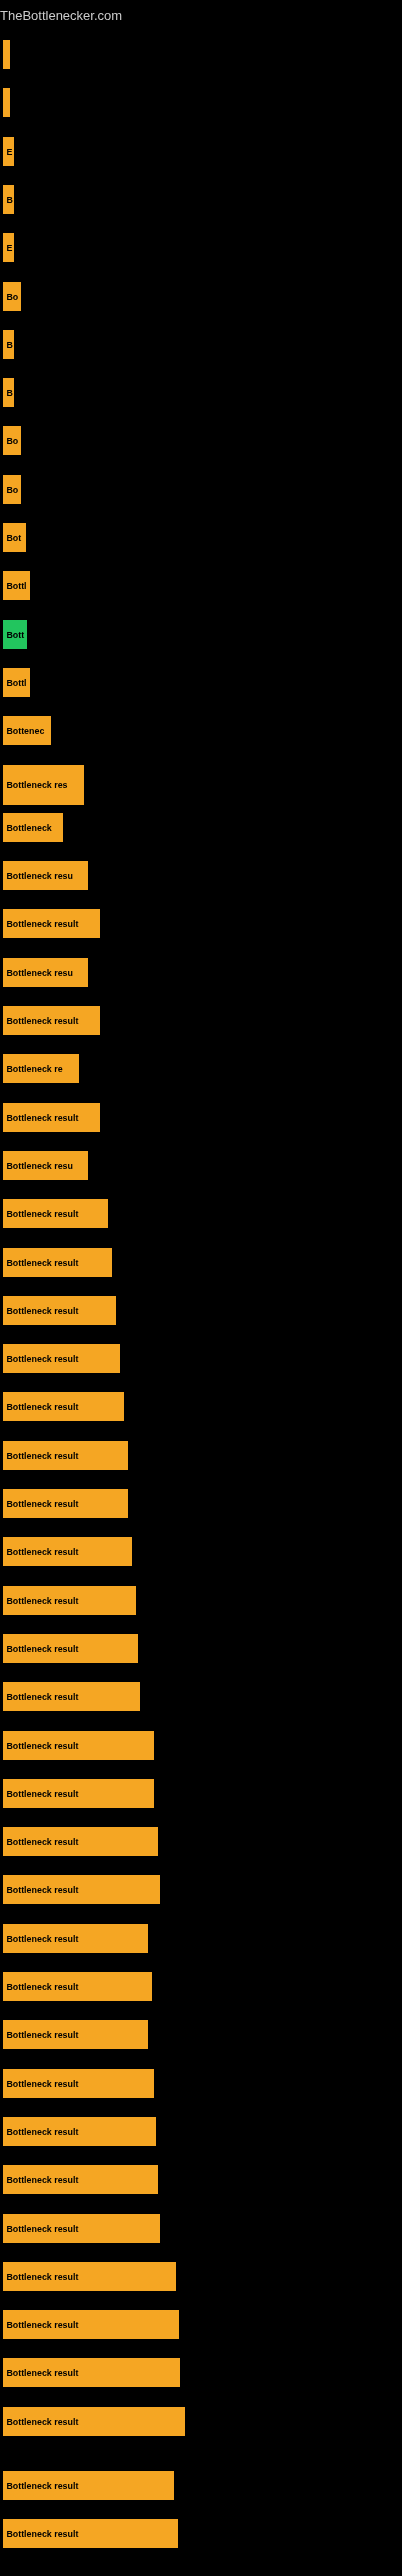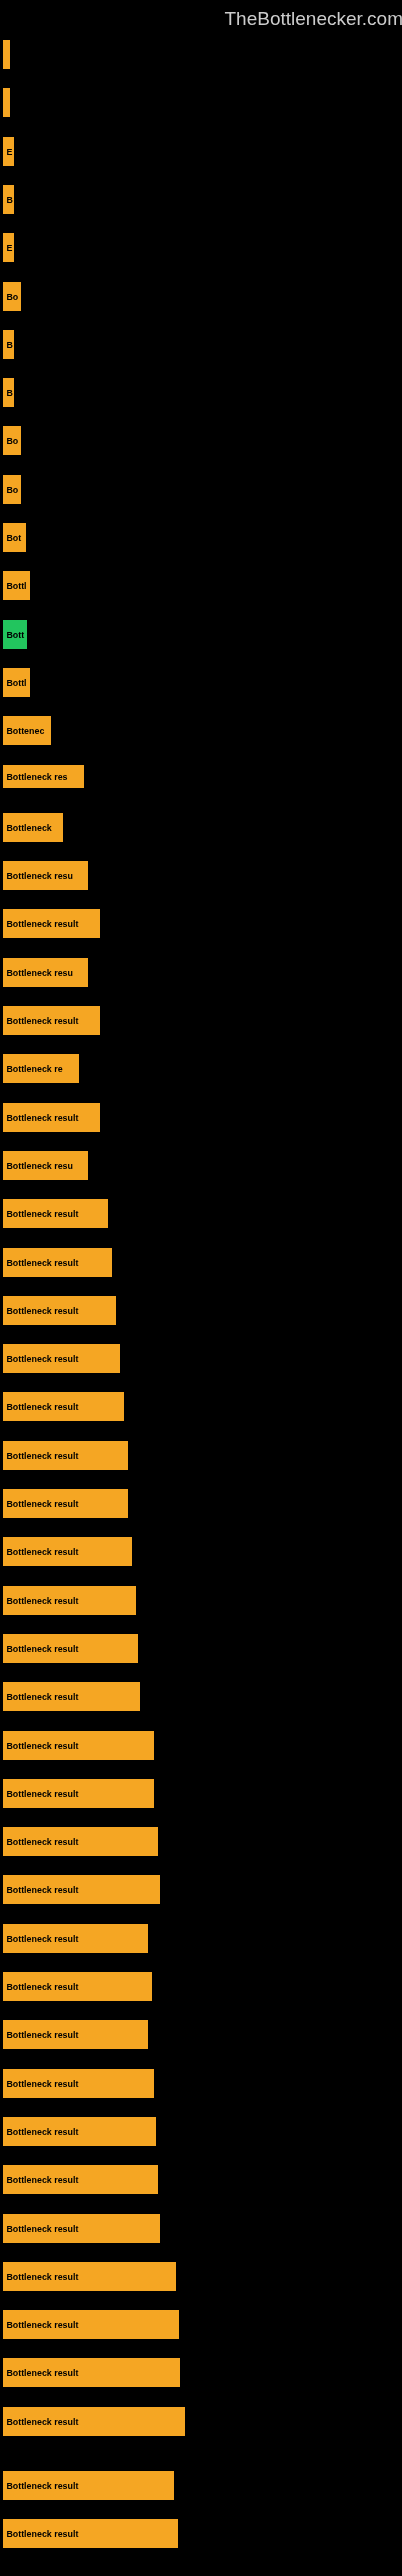--- a/index.html
+++ b/index.html
@@ -9,22 +9,22 @@
     }
     body {
       background-color: #000;
       width: 403px;
       min-height: 2576px;
       font-family: Arial, sans-serif;
       position: relative;
     }
     .site-title {
       color: #ccc;
-      font-size: 19px;
-      text-align: right;
+      font-size: 13px;
+      text-align: left;
       padding: 6.4px 0;
       position: absolute;
       top: 1.6px;
       left: 0;
       right: 0;
     }
     .bars-container {
       position: absolute;
       top: 32px;
       left: 0;
@@ -76,21 +76,21 @@
     <div style="position: absolute; left: 0px; width: 403px; height: 45px; top: 580px;">
       <div style="background-color: #22c55e; color: rgb(0, 0, 0); font-size: 8.9px; font-weight: bold; padding: 1.6px 3.2px; white-space: nowrap; display: flex; align-items: center; height: 29px; width: 24px; position: absolute; left: 3.2px; top: 8px;">Bott</div>
     </div>
     <div style="position: absolute; left: 0px; width: 403px; height: 45px; top: 628px;">
       <div style="background-color: rgb(245, 166, 35); color: rgb(0, 0, 0); font-size: 8.9px; font-weight: bold; padding: 1.6px 3.2px; white-space: nowrap; display: flex; align-items: center; height: 29px; width: 27px; position: absolute; left: 3.2px; top: 8px;">Bottl</div>
     </div>
     <div style="position: absolute; left: 0px; width: 403px; height: 45px; top: 676px;">
       <div style="background-color: rgb(245, 166, 35); color: rgb(0, 0, 0); font-size: 8.9px; font-weight: bold; padding: 1.6px 3.2px; white-space: nowrap; display: flex; align-items: center; height: 29px; width: 48px; position: absolute; left: 3.2px; top: 8px;">Bottenec</div>
     </div>
     <div style="position: absolute; left: 0px; width: 403px; height: 45px; top: 725px;">
-      <div style="background-color: rgb(245, 166, 35); color: rgb(0, 0, 0); font-size: 8.9px; font-weight: bold; padding: 1.6px 3.2px; white-space: nowrap; display: flex; align-items: center; height: 23px; width: 81px; position: absolute; left: 3.2px; top: 8px;">Bottleneck res</div>
+      <div style="background-color: rgb(245, 166, 35); color: rgb(0, 0, 0); font-size: 8.9px; font-weight: bold; padding: 1.6px 3.2px; white-space: nowrap; display: flex; align-items: center; height: 40px; width: 81px; position: absolute; left: 3.2px; top: 8px;">Bottleneck res</div>
     </div>
     <div style="position: absolute; left: 0px; width: 403px; height: 45px; top: 773px;">
       <div style="background-color: rgb(245, 166, 35); color: rgb(0, 0, 0); font-size: 8.9px; font-weight: bold; padding: 1.6px 3.2px; white-space: nowrap; display: flex; align-items: center; height: 29px; width: 60px; position: absolute; left: 3.2px; top: 8px;">Bottleneck</div>
     </div>
     <div style="position: absolute; left: 0px; width: 403px; height: 45px; top: 821px;">
       <div style="background-color: rgb(245, 166, 35); color: rgb(0, 0, 0); font-size: 8.9px; font-weight: bold; padding: 1.6px 3.2px; white-space: nowrap; display: flex; align-items: center; height: 29px; width: 85px; position: absolute; left: 3.2px; top: 8px;">Bottleneck resu</div>
     </div>
     <div style="position: absolute; left: 0px; width: 403px; height: 45px; top: 869px;">
       <div style="background-color: rgb(245, 166, 35); color: rgb(0, 0, 0); font-size: 8.9px; font-weight: bold; padding: 1.6px 3.2px; white-space: nowrap; display: flex; align-items: center; height: 29px; width: 97px; position: absolute; left: 3.2px; top: 8px;">Bottleneck result</div>
     </div>

